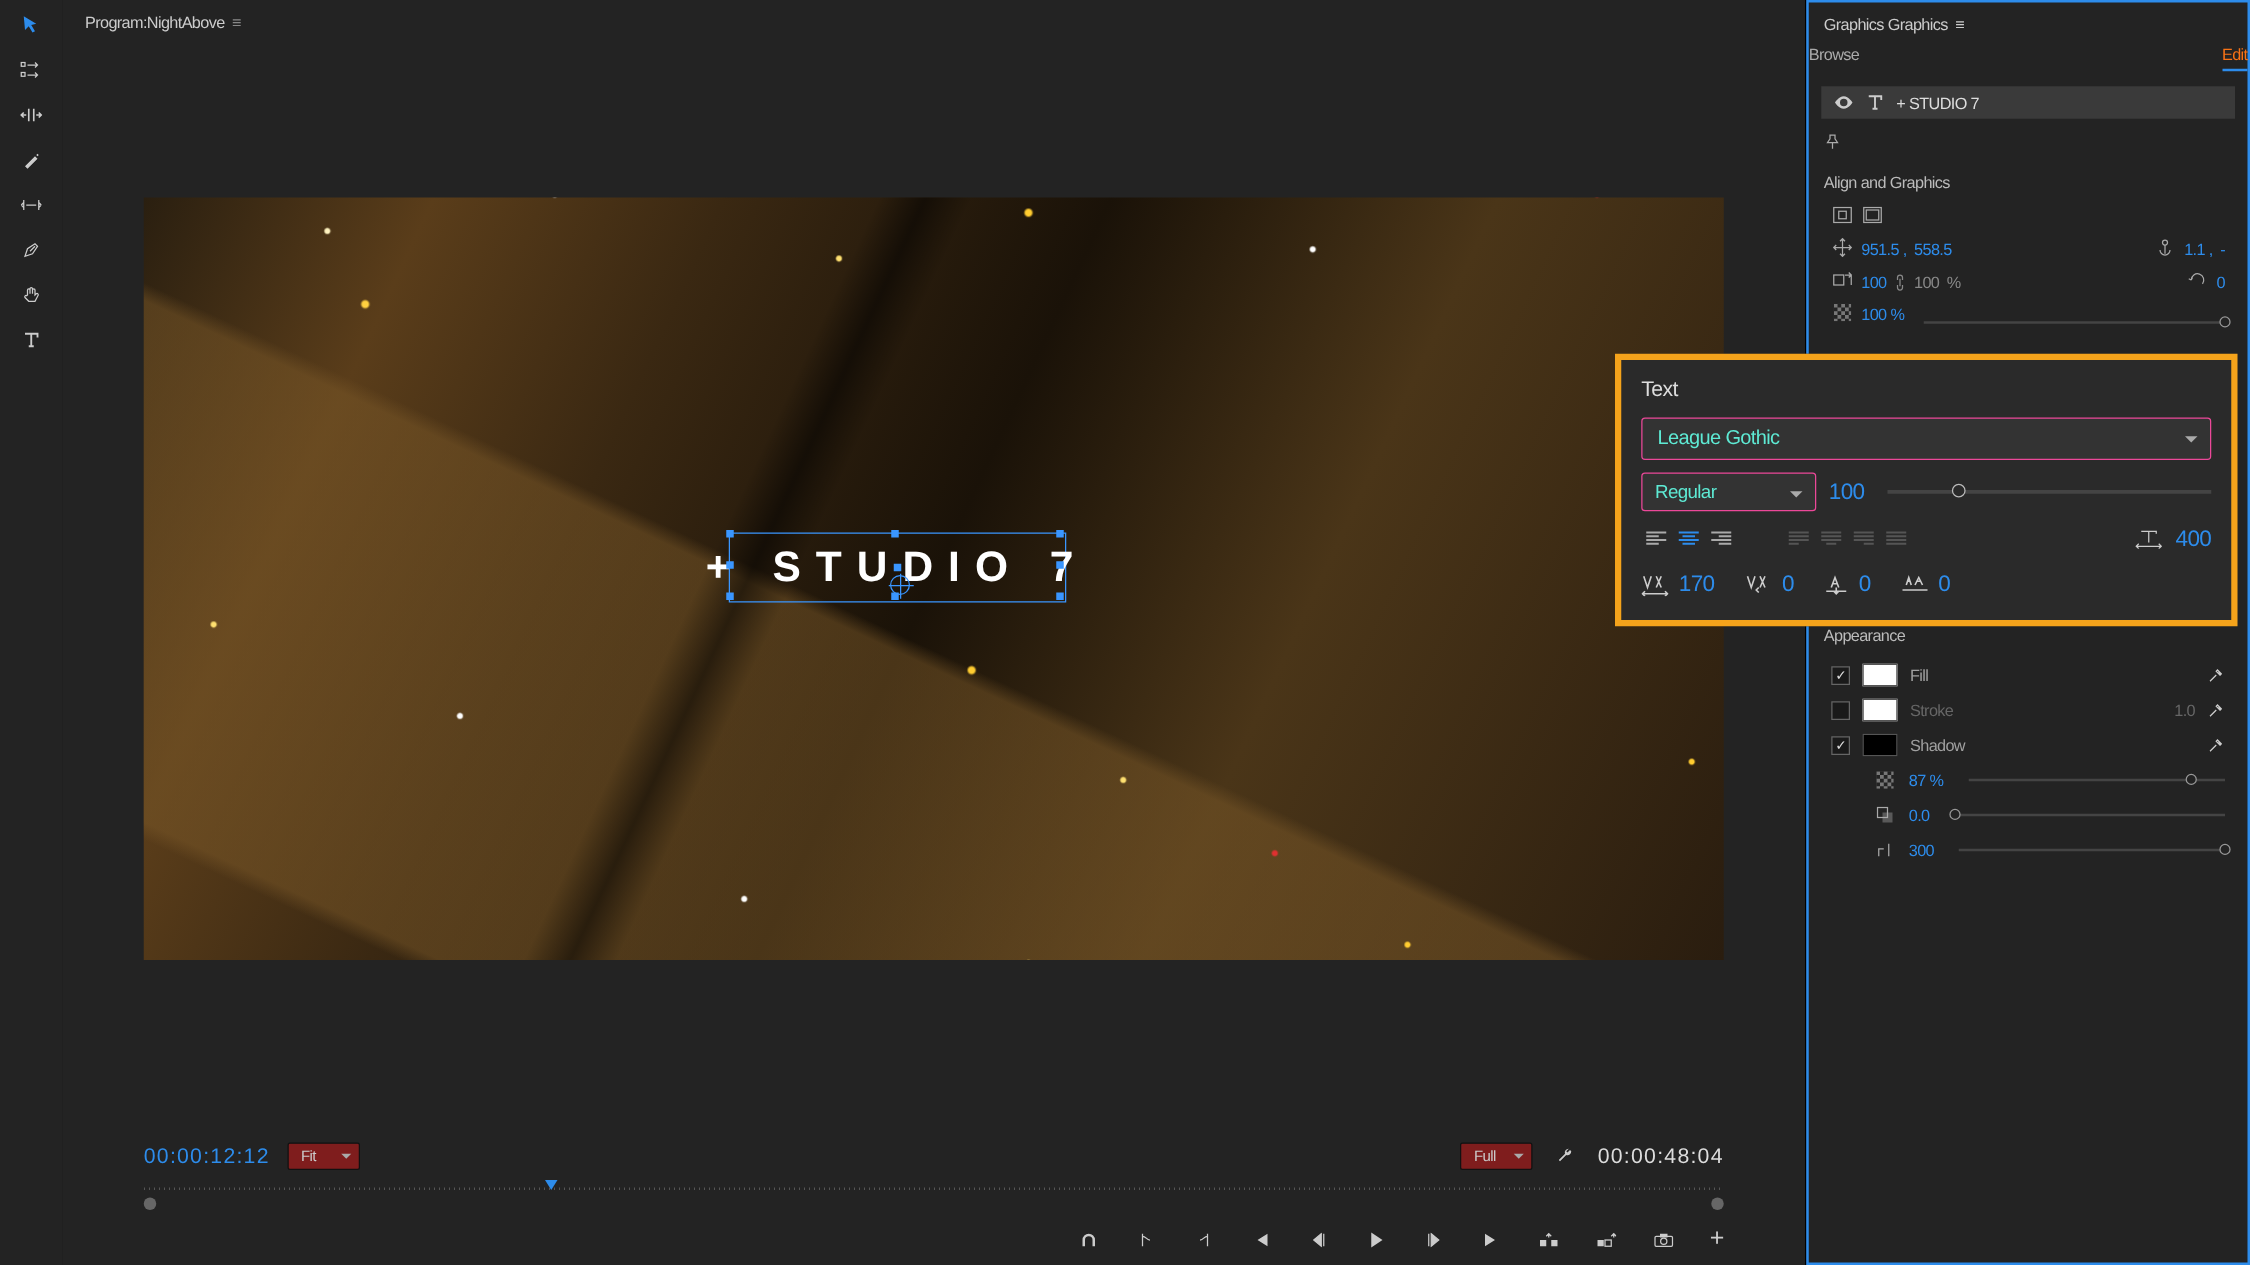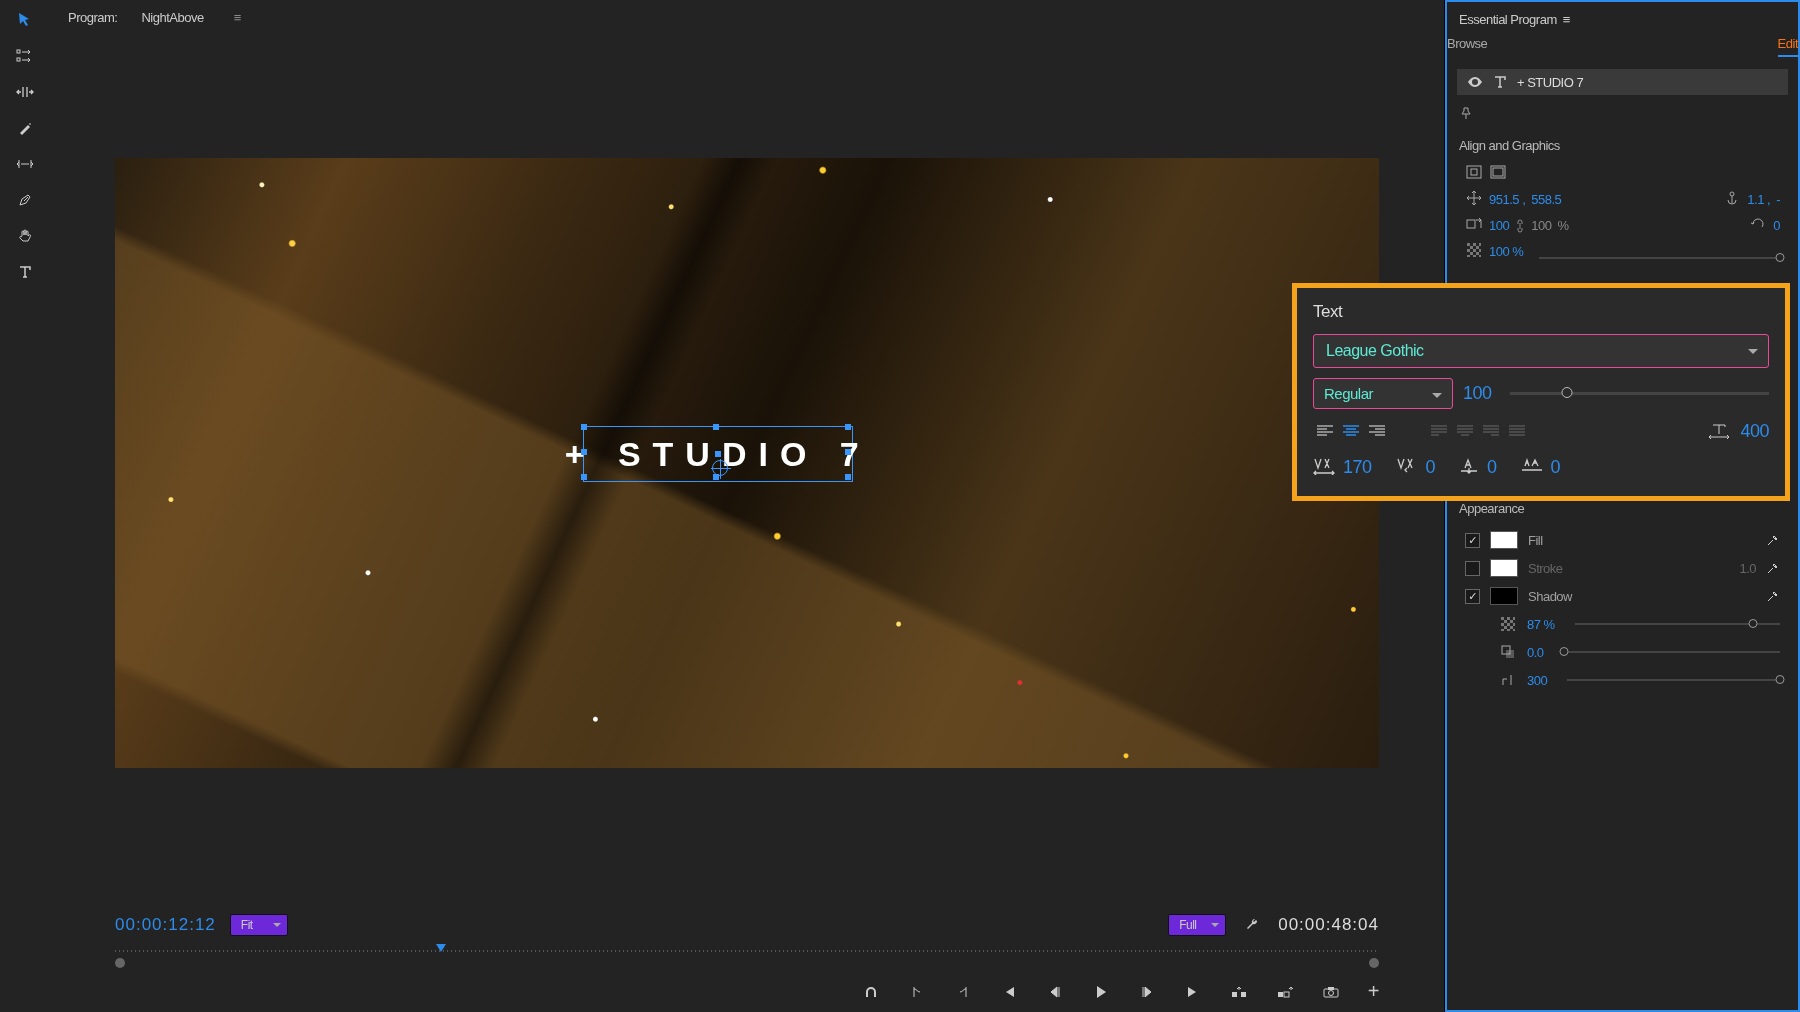--- a/index.html
+++ b/index.html
@@ -1,21 +1,21 @@
 <!DOCTYPE html>
 <html><head>
 <meta charset="utf-8">
 <style>
 *{margin:0;padding:0;box-sizing:border-box;font-family:-apple-system,BlinkMacSystemFont,"Segoe UI",sans-serif;user-select:none}
 body{background:#1a1a1a;width:1800px;height:1012px;letter-spacing:-.5px;overflow:hidden;display:flex;color:#a0a0a0;font-size:13px}
 .toolbar{width:50px;background:#232323;display:flex;flex-direction:column;align-items:center;padding-top:10px;gap:16px}
 .toolbar .ticon{width:20px;height:20px;display:flex;align-items:center;justify-content:center;color:#ccc;cursor:pointer}
 .toolbar .ticon.sel{color:#2d8ceb}
 .program{flex:1;background:#232323;display:flex;flex-direction:column;border-right:1px solid #000}
-.program-header{height:34px;display:flex;align-items:center;padding-left:18px;gap:24px;font-size:13px;color:#ccc}
+.program-header{height:34px;display:flex;align-items:center;padding-left:18px;gap:0;font-size:13px;color:#ccc}
 .program-header .menu{color:#888;margin-left:6px}
 .monitor{flex:1;display:flex;align-items:center;justify-content:center;padding:0 65px}
 .frame{width:100%;aspect-ratio:16/9;max-height:610px;position:relative;background:linear-gradient(115deg,#2a1f10 0%,#5a3d1a 15%,#3a2812 30%,#1a1208 50%,#4a3518 70%,#2a1d0f 100%);overflow:hidden}
 .frame::before{content:"";position:absolute;inset:-10%;background:
   radial-gradient(3px 3px at 18% 12%,#fff3c0 60%,transparent),
   radial-gradient(4px 4px at 20% 20%,#ffd040 60%,transparent),
   radial-gradient(3px 3px at 30% 8%,#fff 60%,transparent),
   radial-gradient(3px 3px at 45% 15%,#ffe070 60%,transparent),
   radial-gradient(4px 4px at 55% 10%,#ffcc30 60%,transparent),
   radial-gradient(3px 3px at 70% 14%,#fff 60%,transparent),
@@ -36,21 +36,21 @@
 .sel-box::before{top:-3px;left:-3px;box-shadow:264px 0 #3a96ff,132px 0 #3a96ff,0 50px #3a96ff,264px 50px #3a96ff,132px 50px #3a96ff,0 25px #3a96ff,264px 25px #3a96ff}
 .title-text{color:#fff;font-size:34px;font-weight:700;letter-spacing:12px;white-space:nowrap;font-family:Arial,sans-serif}
 .anchor{position:absolute;width:16px;height:16px;border:1px solid #3a96ff;border-radius:50%;left:48%;top:60%}
 .anchor::before,.anchor::after{content:"";position:absolute;background:#3a96ff}
 .anchor::before{width:1px;height:20px;left:7px;top:-2px}
 .anchor::after{width:20px;height:1px;top:7px;left:-2px}
 .controls{height:120px;padding:22px 65px 0}
 .ctrl-row1{display:flex;align-items:center;gap:14px}
 .tc{color:#2d8ceb;font-size:17px;font-family:Liberation Sans, sans-serif;letter-spacing:1px}
 .tc.white{color:#ddd;margin-left:auto}
-.drop{background:#6d28d9;border:1px solid #111;padding:3px 20px 3px 10px;font-size:12px;color:#ccc;position:relative;min-width:58px;border-radius:2px}
+.drop{background:#7f1d1d;border:1px solid #111;padding:3px 20px 3px 10px;font-size:12px;color:#ccc;position:relative;min-width:58px;border-radius:2px}
 .drop::after{content:"";position:absolute;right:6px;top:8px;border:4px solid transparent;border-top-color:#aaa}
 .wrench{width:16px;height:16px;margin:0 4px}
 .timeline-track{margin-top:14px;height:18px;position:relative}
 .timeline-track .bar{position:absolute;top:0;left:0;right:0;height:2px;background:repeating-linear-gradient(90deg,#555 0 1px,transparent 1px 4px)}
 .timeline-track::before{content:"";position:absolute;top:-6px;border:5px solid transparent;border-top:8px solid #2d8ceb;left:25.4%}
 .timeline-track .thumb{position:absolute;top:8px;width:10px;height:10px;border-radius:50%;background:#666}
 .timeline-track .thumb.r{right:0}
 .transport{display:flex;justify-content:center;gap:28px;margin-top:12px;align-items:center}
 .transport .tb{width:18px;height:18px;display:flex;align-items:center;justify-content:center;color:#ccc;cursor:pointer}
 .transport .plus{margin-left:auto;font-size:20px;color:#ccc}
@@ -79,21 +79,21 @@
 .hl-drop::after{content:"";position:absolute;right:10px;top:14px;border:5px solid transparent;border-top-color:#aaa}
 .hl-drop.sm{flex:0 0 140px;font-size:15px;padding:6px 10px}
 .hl-val{color:#2d8ceb;font-size:18px}
 .hl-slider{flex:1;height:3px;background:#444;position:relative;margin-left:8px}
 .hl-slider .kn{position:absolute;width:11px;height:11px;border:1px solid #bbb;background:#2a2a2a;border-radius:50%;top:-5px;left:22%;transform:translateX(-50%)}
 .align-btns{display:flex;gap:2px}
 .align-btns .ab{width:24px;height:24px;display:flex;align-items:center;justify-content:center;cursor:pointer;color:#aaa}
 .align-btns .ab.active{color:#2d8ceb}
 .align-btns .ab.dim{color:#555}
 .trow{display:flex;align-items:center;gap:24px;margin-top:14px}
-.tprop{display:flex;gap:8px}
+.tprop{display:flex;align-items:center;gap:8px}
 .tprop .v{color:#2d8ceb;font-size:18px}
 .appearance{padding:4px 14px}
 .app-row{display:flex;align-items:center;gap:10px;padding:5px 4px;font-size:13px}
 .chk{width:15px;height:15px;border:1px solid #666;display:flex;align-items:center;justify-content:center;background:#1a1a1a;cursor:pointer}
 .chk.on::after{content:"✓";color:#ddd;font-size:11px}
 .swatch{width:28px;height:18px;border:1px solid #555}
 .eyedrop{margin-left:auto;cursor:pointer}
 .shadow-sub{padding-left:34px}
 </style>
 </head>
@@ -237,21 +237,21 @@
             <rect x="5" y="1" width="6" height="3" fill="currentColor"></rect>
           </svg>
         </div>
       <div class="plus">+</div>
     </div>
   </div>
 </div>
 
 <div class="panel">
   <div class="panel-header">
-    <span>Essential Program</span>
+    <span>Graphics Graphics</span>
     <span class="menu">≡</span>
   </div>
   <div class="tabs">
     <div class="tab">Browse</div>
     <div class="tab active">Edit</div>
   </div>
   <div class="layer-row">
     <svg width="16" height="12" viewBox="0 0 16 12">
         <path d="M8 1C4 1 1 6 1 6s3 5 7 5 7-5 7-5-3-5-7-5zm0 8a3 3 0 110-6 3 3 0 010 6z" fill="#ccc"></path>
       </svg>

